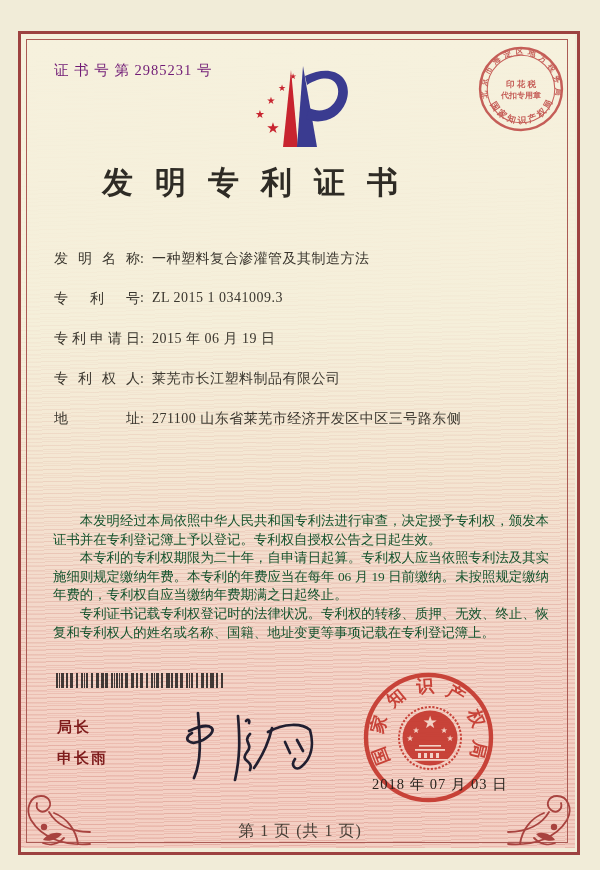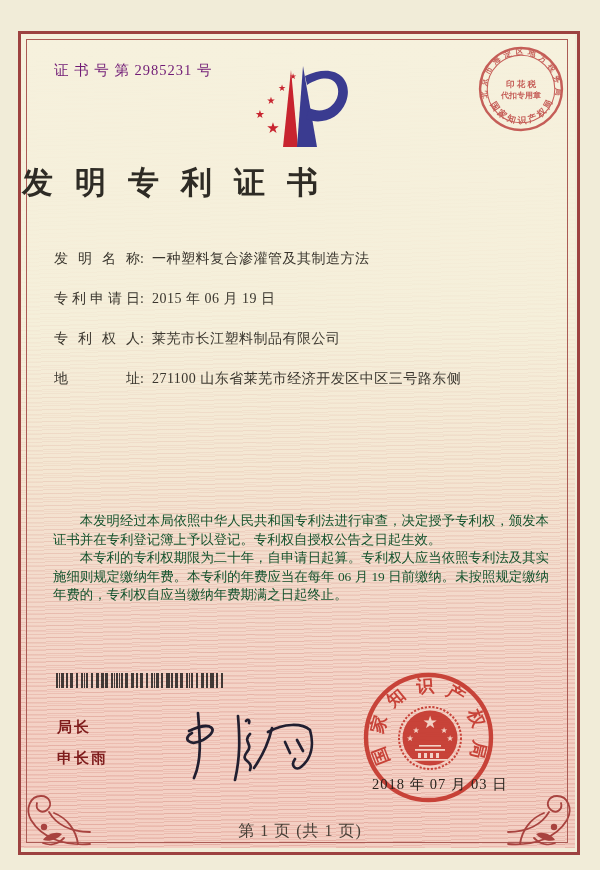--- a/index.html
+++ b/index.html
@@ -21,21 +21,21 @@
       repeating-linear-gradient(178deg,rgba(194,88,78,.20) 0 1px,transparent 1px 4px),
       repeating-linear-gradient(181deg,rgba(194,88,78,.12) 0 1px,transparent 1px 6px);
     -webkit-mask-image:linear-gradient(180deg,rgba(0,0,0,0) 0%,rgba(0,0,0,.08) 30%,rgba(0,0,0,.45) 55%,rgba(0,0,0,.85) 78%,rgba(0,0,0,.95) 100%);
             mask-image:linear-gradient(180deg,rgba(0,0,0,0) 0%,rgba(0,0,0,.08) 30%,rgba(0,0,0,.45) 55%,rgba(0,0,0,.85) 78%,rgba(0,0,0,.95) 100%);
   }
   .frame-outer{left:18px;top:31px;width:556px;height:818px;border:3px solid #9d4240;z-index:2;}
   .frame-inner{left:26px;top:39px;width:540px;height:802px;border:1px solid #ab5b55;z-index:2;}
 
   .cert-no{left:54px;top:61px;font-size:14.5px;letter-spacing:1px;color:#701a75;z-index:4;}
   .title{
-    left:0;top:162px;width:500px;z-index:4;
+    left:0;top:162px;width:500px;text-align:center;z-index:4;
     font-size:31px;font-weight:bold;color:#2e2b25;letter-spacing:22px;text-indent:22px;
   }
   .fields{left:54px;top:250px;width:505px;z-index:4;font-size:14px;color:#3a362e;}
   .frow{position:relative;height:40px;white-space:nowrap;}
   .flabel{display:inline-block;width:86px;text-align:justify;text-align-last:justify;vertical-align:top;}
   .flabel2{display:inline-block;width:96px;text-align:justify;text-align-last:justify;vertical-align:top;margin-left:48px;}
   .colon{margin-right:8px;}
   .fvalue{letter-spacing:.5px;}
   .paras{left:53px;top:512px;width:496px;z-index:4;font-size:13.4px;line-height:18.6px;
          text-align:justify;color:#14532d;}
@@ -120,33 +120,37 @@
   <text x="43" y="52" font-size="7.8" fill="#bf4a46" font-weight="bold" text-anchor="middle">代扣专用章</text>
 </svg>
 
 <div class="abs title">发明专利证书</div>
 
 <div class="abs fields">
   <div class="frow">
     <span class="flabel">发明名称</span><span class="colon">:</span><span class="fvalue">一种塑料复合渗灌管及其制造方法</span>
   </div>
   <div class="frow">
+    <span class="flabel">专利号</span><span class="colon">:</span><span class="fvalue">ZL 2015 1 0341009.3</span>
+  </div>
+  <div class="frow">
     <span class="flabel">专利申请日</span><span class="colon">:</span><span class="fvalue">2015 年 06 月 19 日</span>
   </div>
   <div class="frow">
     <span class="flabel">专利权人</span><span class="colon">:</span><span class="fvalue">莱芜市长江塑料制品有限公司</span>
   </div>
   <div class="frow">
     <span class="flabel">地址</span><span class="colon">:</span><span class="fvalue">271100 山东省莱芜市经济开发区中区三号路东侧</span>
   </div>
 </div>
 
 <div class="abs paras">
   <p>本发明经过本局依照中华人民共和国专利法进行审查，决定授予专利权，颁发本证书并在专利登记簿上予以登记。专利权自授权公告之日起生效。</p>
   <p>本专利的专利权期限为二十年，自申请日起算。专利权人应当依照专利法及其实施细则规定缴纳年费。本专利的年费应当在每年 06 月 19 日前缴纳。未按照规定缴纳年费的，专利权自应当缴纳年费期满之日起终止。</p>
+  <p>专利证书记载专利权登记时的法律状况。专利权的转移、质押、无效、终止、恢复和专利权人的姓名或名称、国籍、地址变更等事项记载在专利登记簿上。</p>
 </div>
 
 <div class="abs barcode"></div>
 
 <div class="abs officer">
   <div>局长</div>
   <div>申长雨</div>
 </div>
 
 <svg class="abs sig" width="155" height="85" viewBox="0 0 155 85">

